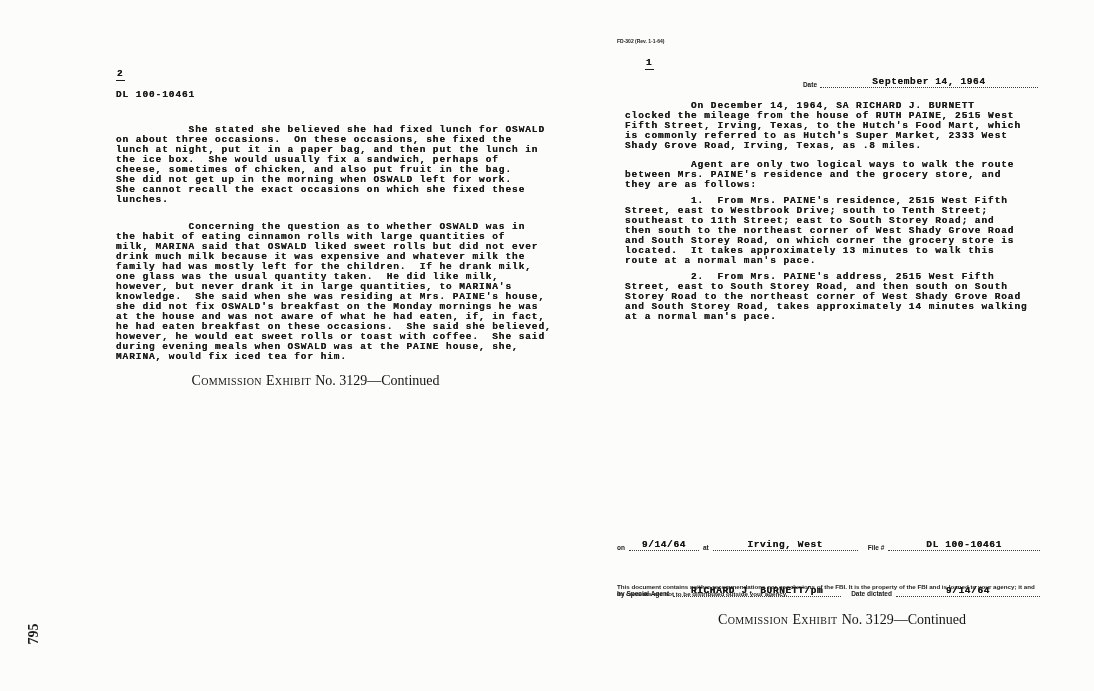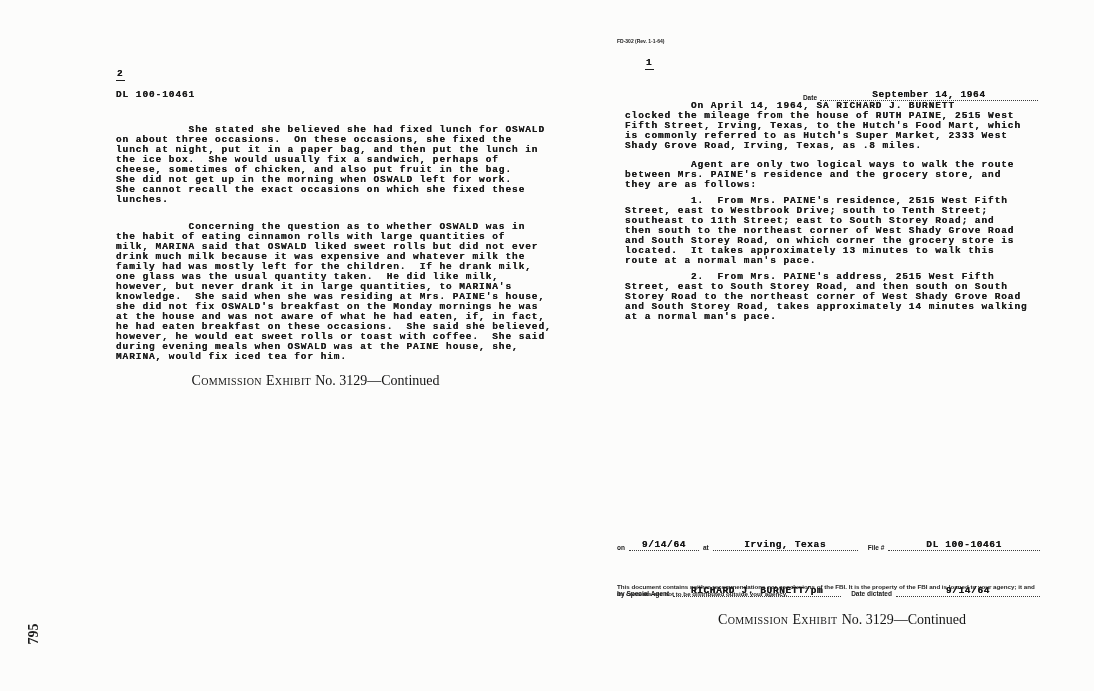--- a/index.html
+++ b/index.html
@@ -44,21 +44,21 @@
   #left-caption-wrap{width:100%;text-align:center;margin-left:-26px;margin-top:9px;}
 
   
   #right-page{position:absolute;left:617px;top:38px;width:423px;height:640px;}
   #form-number{position:absolute;left:0;top:0;font-size:5px;font-weight:700;color:#222;}
   #agency-header{
     position:absolute;left:0;right:0;top:3px;text-align:center;
     font-size:8px;font-weight:700;letter-spacing:0.5px;color:#151515;
   }
   #right-pagenum{position:absolute;left:28px;top:13px;}
-  #date-row{position:absolute;right:2px;top:48px;display:flex;align-items:flex-end;gap:3px;}
+  #date-row{position:absolute;right:2px;top:35px;display:flex;align-items:flex-end;gap:3px;}
   #date-row .blank{width:218px;}
   #right-body{position:absolute;left:8px;top:63px;width:415px;}
   #right-para-1{margin-bottom:9px;}
   #right-para-2{margin-bottom:6px;}
   #right-para-3{margin-bottom:6px;}
   #footer-row-1,#footer-row-2{
     position:absolute;left:0;right:0;display:flex;align-items:flex-end;
   }
   #footer-row-1{top:498px;}
   #footer-row-2{top:544px;align-items:flex-end;}
@@ -119,21 +119,21 @@
     <div id="form-number">FD-302 (Rev. 1-1-64)</div>
     <div id="right-pagenum">
       <span class="typedval pgnum">1</span>
     </div>
     <div id="date-row">
       <span class="flabel">Date</span>
       <span class="blank"><span class="typedval">September 14, 1964</span></span>
     </div>
 
     <div id="right-body">
-      <pre id="right-para-1" class="typed">          On April 14, 1964, SA RICHARD J. BURNETT
+      <pre id="right-para-1" class="typed">          On December 14, 1964, SA RICHARD J. BURNETT
 clocked the mileage from the house of RUTH PAINE, 2515 West
 Fifth Street, Irving, Texas, to the Hutch's Food Mart, which
 is commonly referred to as Hutch's Super Market, 2333 West
 Shady Grove Road, Irving, Texas, as .8 miles.</pre>
       <pre id="right-para-2" class="typed">          Agent are only two logical ways to walk the route
 between Mrs. PAINE's residence and the grocery store, and
 they are as follows:</pre>
       <pre id="right-para-3" class="typed">          1.  From Mrs. PAINE's residence, 2515 West Fifth
 Street, east to Westbrook Drive; south to Tenth Street;
 southeast to 11th Street; east to South Storey Road; and
@@ -145,21 +145,21 @@
 Street, east to South Storey Road, and then south on South
 Storey Road to the northeast corner of West Shady Grove Road
 and South Storey Road, takes approximately 14 minutes walking
 at a normal man's pace.</pre>
     </div>
 
     <div id="footer-row-1">
       <span class="flabel" style="margin-right:4px;">on</span>
       <span class="blank" style="width:70px;"><span class="typedval">9/14/64</span></span>
       <span class="flabel" style="margin:0 4px;">at</span>
-      <span class="blank" style="width:145px;"><span class="typedval">Irving, Texas</span></span>
+      <span class="blank" style="width:145px;"><span class="typedval">Irving, West</span></span>
       <span class="flabel" style="margin:0 4px 0 10px;">File #</span>
       <span class="blank" style="flex:1;"><span class="typedval">DL 100-10461</span></span>
     </div>
 
     <div id="footer-row-2">
       <span class="flabel" style="margin-right:4px;">by Special Agent</span>
       <span class="blank" style="width:168px;"><span class="typedval">RICHARD J. BURNETT/pm</span></span>
       <span class="flabel" style="margin:0 4px 0 10px;">Date dictated</span>
       <span class="blank" style="flex:1;"><span class="typedval">9/14/64</span></span>
     </div>

